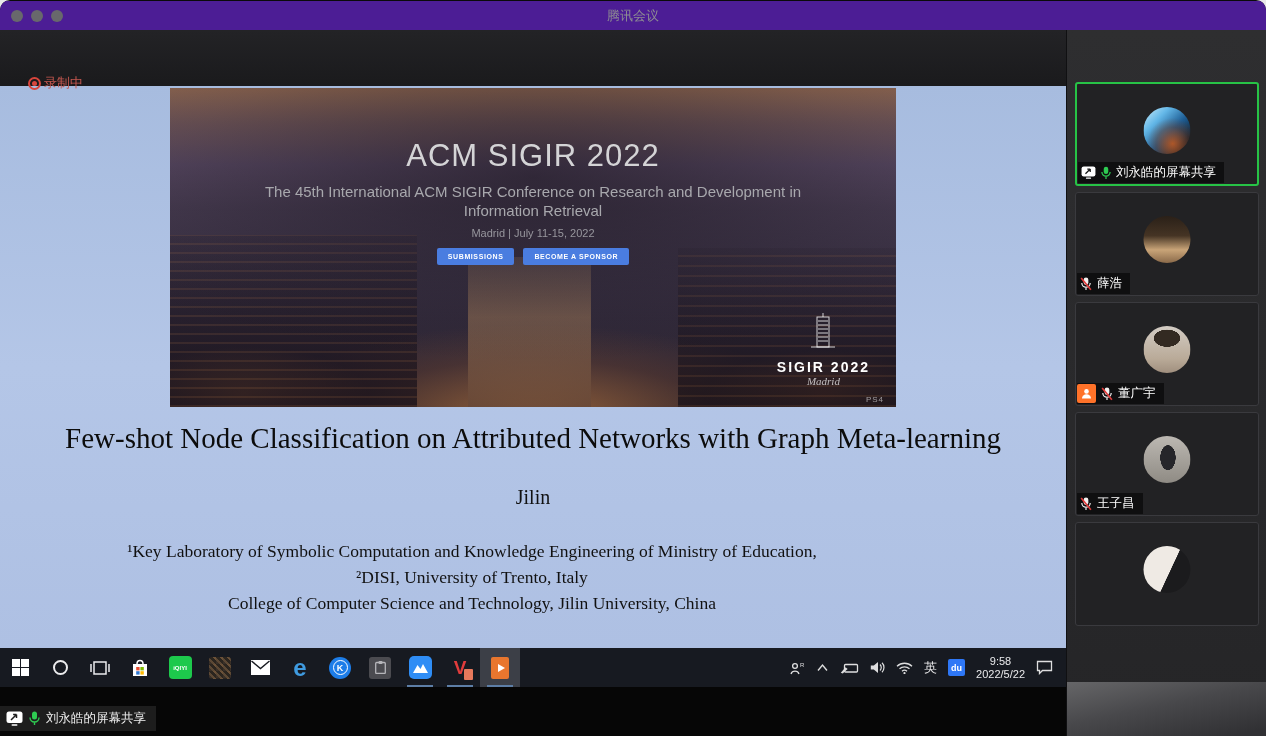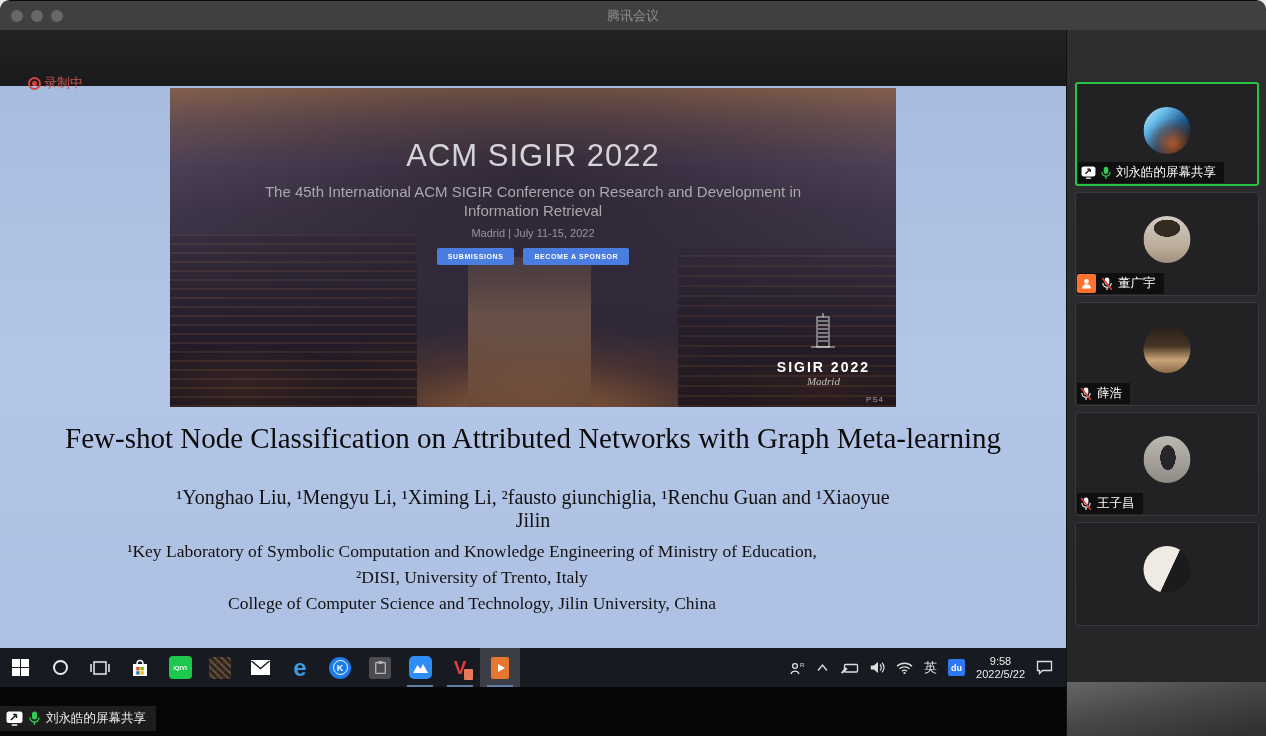--- a/index.html
+++ b/index.html
@@ -1,19 +1,19 @@
 <!DOCTYPE html>
 <html><head>
 <meta charset="utf-8">
 <style>
   html,body{margin:0;padding:0;background:#e9e9e9;font-family:"Liberation Sans",sans-serif;}
   .window{position:relative;width:1266px;height:736px;background:#0a0a0a;overflow:hidden;border-radius:10px 10px 0 0;}
 
   
-  .titlebar{position:absolute;top:1px;left:0;width:1266px;height:30px;background:#404040;border-bottom:2px solid #737373;}
+  .titlebar{position:absolute;top:1px;left:0;width:1266px;height:30px;background:#4c1d95;border-bottom:2px solid #737373;}
   .traffic{position:absolute;left:11px;top:0;height:30px;display:flex;align-items:center;gap:8px;}
   .tl{width:12px;height:12px;border-radius:50%;background:#68686c;}
   .win-title{position:absolute;left:0;right:0;top:0;height:30px;display:flex;align-items:center;justify-content:center;color:#8e8e92;font-size:13px;}
 
   
   .main{position:absolute;left:0;top:30px;width:1066px;height:706px;background:#070707;}
   .topstrip{position:absolute;top:0;left:0;width:1066px;height:56px;background:linear-gradient(180deg,#232326,#1a1a1c);}
   .recording{position:absolute;left:28px;top:44px;display:flex;align-items:center;gap:3px;font-size:13px;color:#c4574f;z-index:6;}
   .rec-icon{width:13px;height:13px;border:2px solid #d8453c;border-radius:50%;position:relative;box-sizing:border-box;}
   .rec-icon::after{content:"";position:absolute;left:2px;top:2px;width:5px;height:5px;border-radius:50%;background:#d8453c;}
@@ -162,21 +162,20 @@
             </g>
           </svg>
           <div class="lg-title">SIGIR 2022</div>
           <div class="lg-sub">Madrid</div>
         </div>
         <div class="ps4">PS4</div>
       </div>
 
       <div class="paper-title">Few-shot Node Classification on Attributed Networks with Graph Meta-learning</div>
       <div class="authors">
-        <div>¹Yonghao Liu, ¹Mengyu Li, ¹Ximing Li, ²fausto giunchiglia, ¹Renchu Guan and ¹Xiaoyue</div>
         <div>Jilin</div>
       </div>
       <div class="affils">
         <div>¹Key Laboratory of Symbolic Computation and Knowledge Engineering of Ministry of Education,</div>
         <div>²DISI, University of Trento, Italy</div>
         <div>College of Computer Science and Technology, Jilin University, China</div>
       </div>
     </div>
 
     <div class="taskbar">
@@ -311,20 +310,33 @@
             <rect x="0.5" y="0.5" width="16" height="11.5" rx="2.5" fill="#fff"></rect>
             <path d="M5 9 L10.5 3.5 M10.5 3.5 h-3.4 M10.5 3.5 v3.4" stroke="#1d1d1d" stroke-width="1.5" fill="none"></path>
             <rect x="5.5" y="13.2" width="6" height="1.6" rx="0.8" fill="#fff"></rect>
           </svg>
           <svg width="10" height="14" viewBox="0 0 11 15">
             <rect x="3" y="0.5" width="5" height="8" rx="2.5" fill="#2ecc52"></rect>
             <path d="M1 6.5 a4.5 4.5 0 0 0 9 0" stroke="#2ecc52" fill="none" stroke-width="1.4"></path>
             <line x1="5.5" y1="11.3" x2="5.5" y2="14" stroke="#2ecc52" stroke-width="1.4"></line>
           </svg>
           <span>刘永皓的屏幕共享</span>
+        </div>
+      </div>
+
+      <div class="tile">
+        <div class="avatar av-xh"></div>
+        <div class="tlabel">
+          <svg width="12" height="14" viewBox="0 0 12 15">
+            <rect x="3.5" y="0.5" width="5" height="8" rx="2.5" fill="#f2f2f2"></rect>
+            <path d="M1.5 6.5 a4.5 4.5 0 0 0 9 0" stroke="#f2f2f2" fill="none" stroke-width="1.3"></path>
+            <line x1="6" y1="11.3" x2="6" y2="14" stroke="#f2f2f2" stroke-width="1.3"></line>
+            <line x1="0.8" y1="1" x2="11.2" y2="13.6" stroke="#e23c3c" stroke-width="1.8"></line>
+          </svg>
+          <span>薛浩</span>
         </div>
       </div>
 
       <div class="tile">
         <div class="avatar av-dgy"></div>
         <div class="tlabel">
           <span class="host-badge">
             <svg width="11" height="11" viewBox="0 0 11 11">
                 <circle cx="5.5" cy="3.4" r="2.3" fill="#fff"></circle>
                 <path d="M1 10.5 a4.5 4.2 0 0 1 9 0 z" fill="#fff"></path>
@@ -334,33 +346,20 @@
             <rect x="3.5" y="0.5" width="5" height="8" rx="2.5" fill="#f2f2f2"></rect>
             <path d="M1.5 6.5 a4.5 4.5 0 0 0 9 0" stroke="#f2f2f2" fill="none" stroke-width="1.3"></path>
             <line x1="6" y1="11.3" x2="6" y2="14" stroke="#f2f2f2" stroke-width="1.3"></line>
             <line x1="0.8" y1="1" x2="11.2" y2="13.6" stroke="#e23c3c" stroke-width="1.8"></line>
           </svg>
           <span>董广宇</span>
         </div>
       </div>
 
       <div class="tile">
-        <div class="avatar av-xh"></div>
-        <div class="tlabel">
-          <svg width="12" height="14" viewBox="0 0 12 15">
-            <rect x="3.5" y="0.5" width="5" height="8" rx="2.5" fill="#f2f2f2"></rect>
-            <path d="M1.5 6.5 a4.5 4.5 0 0 0 9 0" stroke="#f2f2f2" fill="none" stroke-width="1.3"></path>
-            <line x1="6" y1="11.3" x2="6" y2="14" stroke="#f2f2f2" stroke-width="1.3"></line>
-            <line x1="0.8" y1="1" x2="11.2" y2="13.6" stroke="#e23c3c" stroke-width="1.8"></line>
-          </svg>
-          <span>薛浩</span>
-        </div>
-      </div>
-
-      <div class="tile">
         <div class="avatar av-wzc"></div>
         <div class="tlabel">
           <svg width="12" height="14" viewBox="0 0 12 15">
             <rect x="3.5" y="0.5" width="5" height="8" rx="2.5" fill="#f2f2f2"></rect>
             <path d="M1.5 6.5 a4.5 4.5 0 0 0 9 0" stroke="#f2f2f2" fill="none" stroke-width="1.3"></path>
             <line x1="6" y1="11.3" x2="6" y2="14" stroke="#f2f2f2" stroke-width="1.3"></line>
             <line x1="0.8" y1="1" x2="11.2" y2="13.6" stroke="#e23c3c" stroke-width="1.8"></line>
           </svg>
           <span>王子昌</span>
         </div>

